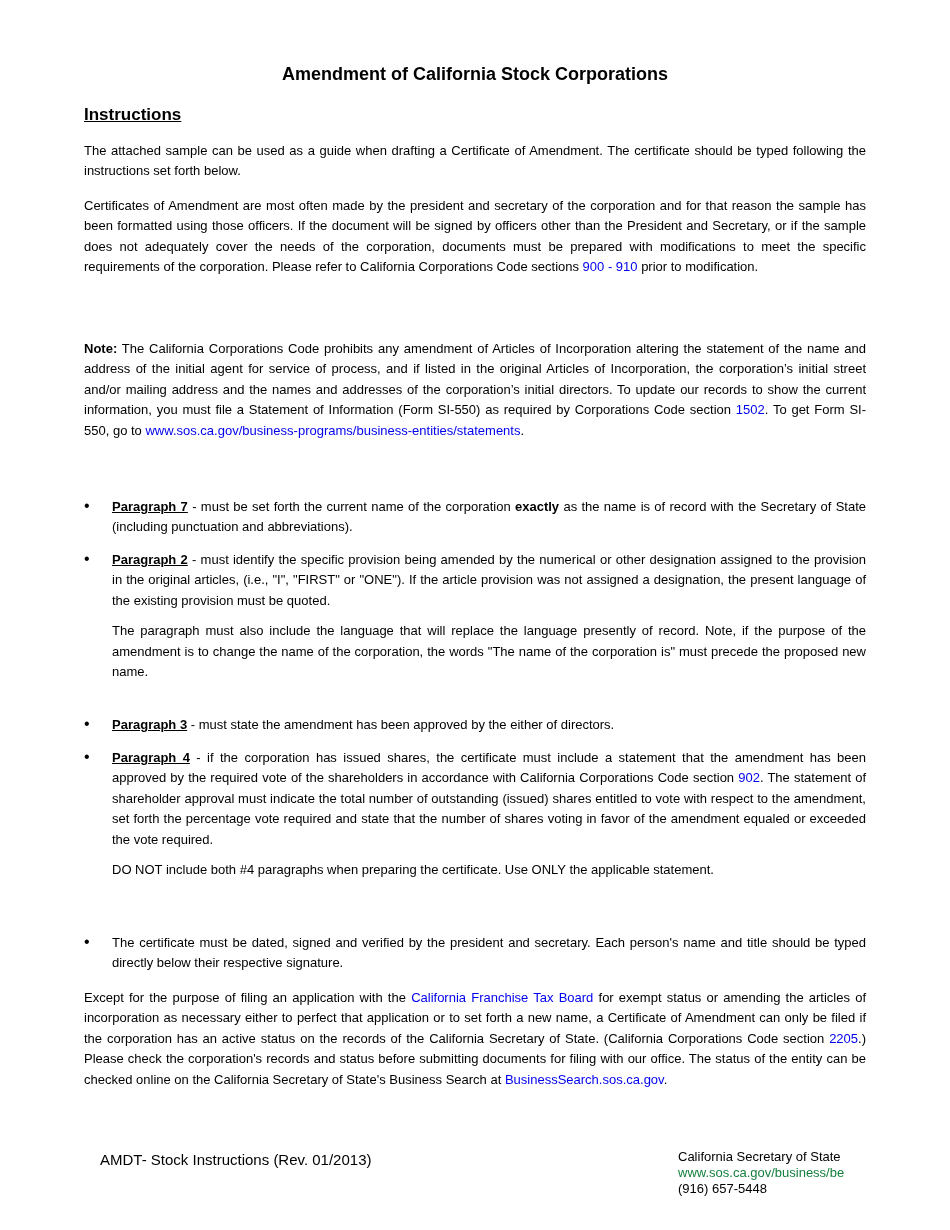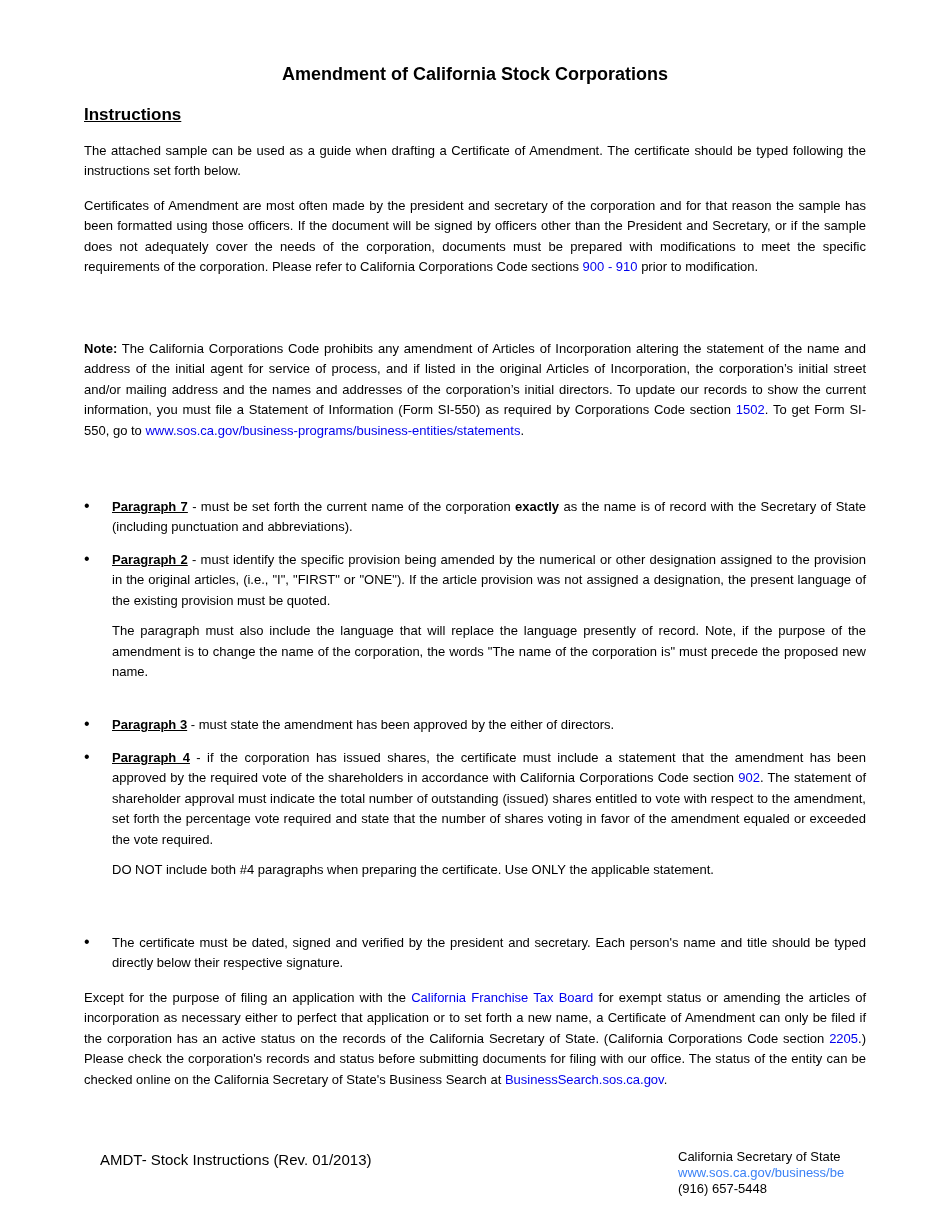--- a/index.html
+++ b/index.html
@@ -67,16 +67,16 @@
     <p class="li-body">The certificate must be dated, signed and verified by the president and secretary. Each person's name and title should be typed directly below their respective signature.</p>
   </div>
 
   <div class="block" style="top:988px;">
     <p><span>Except for the purpose of filing an application with the </span><span class="link" style="color: rgb(0, 0, 238);">California Franchise Tax Board</span><span> for exempt status or amending the articles of incorporation as necessary either to perfect that application or to set forth a new name, a Certificate of Amendment can only be filed if the corporation has an active status on the records of the California Secretary of State. (California Corporations Code section </span><span class="link" style="color: rgb(0, 0, 238);">2205</span><span>.) Please check the corporation's records and status before submitting documents for filing with our office. The status of the entity can be checked online on the California Secretary of State's Business Search at </span><span class="link" style="color: rgb(0, 0, 238);">BusinessSearch.sos.ca.gov</span><span>.</span></p>
   </div>
 
   <div class="footer-left">AMDT- Stock Instructions (Rev. 01/2013)</div>
   <div class="footer-right">
     <div>California Secretary of State</div>
-    <div class="link" style="color: #3b82f6;">www.sos.ca.gov/business/be</div>
+    <div class="link" style="color: #15803d;">www.sos.ca.gov/business/be</div>
     <div>(916) 657-5448</div>
   </div>
 </div>
 
 </body></html>

